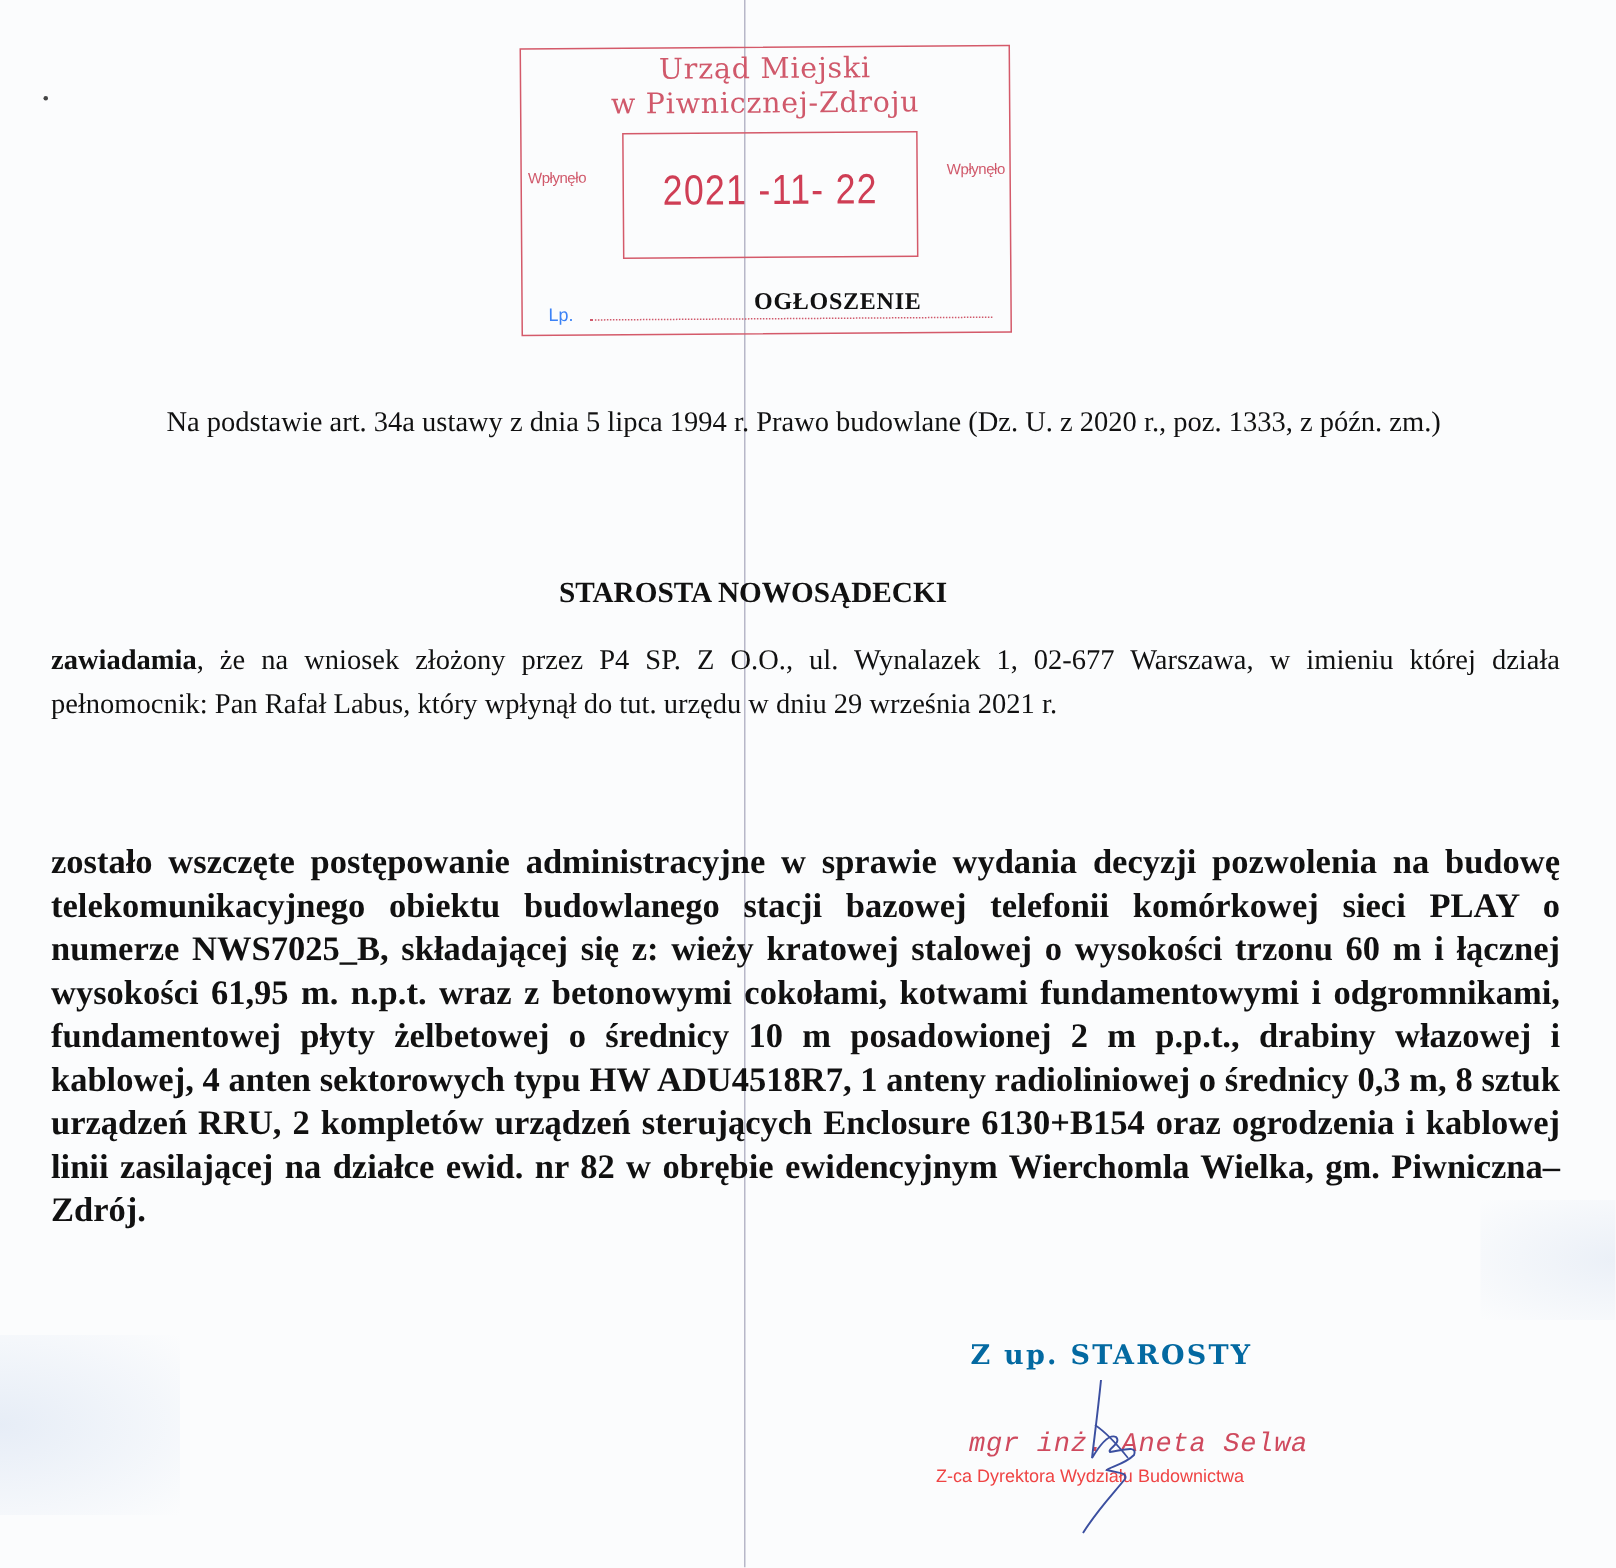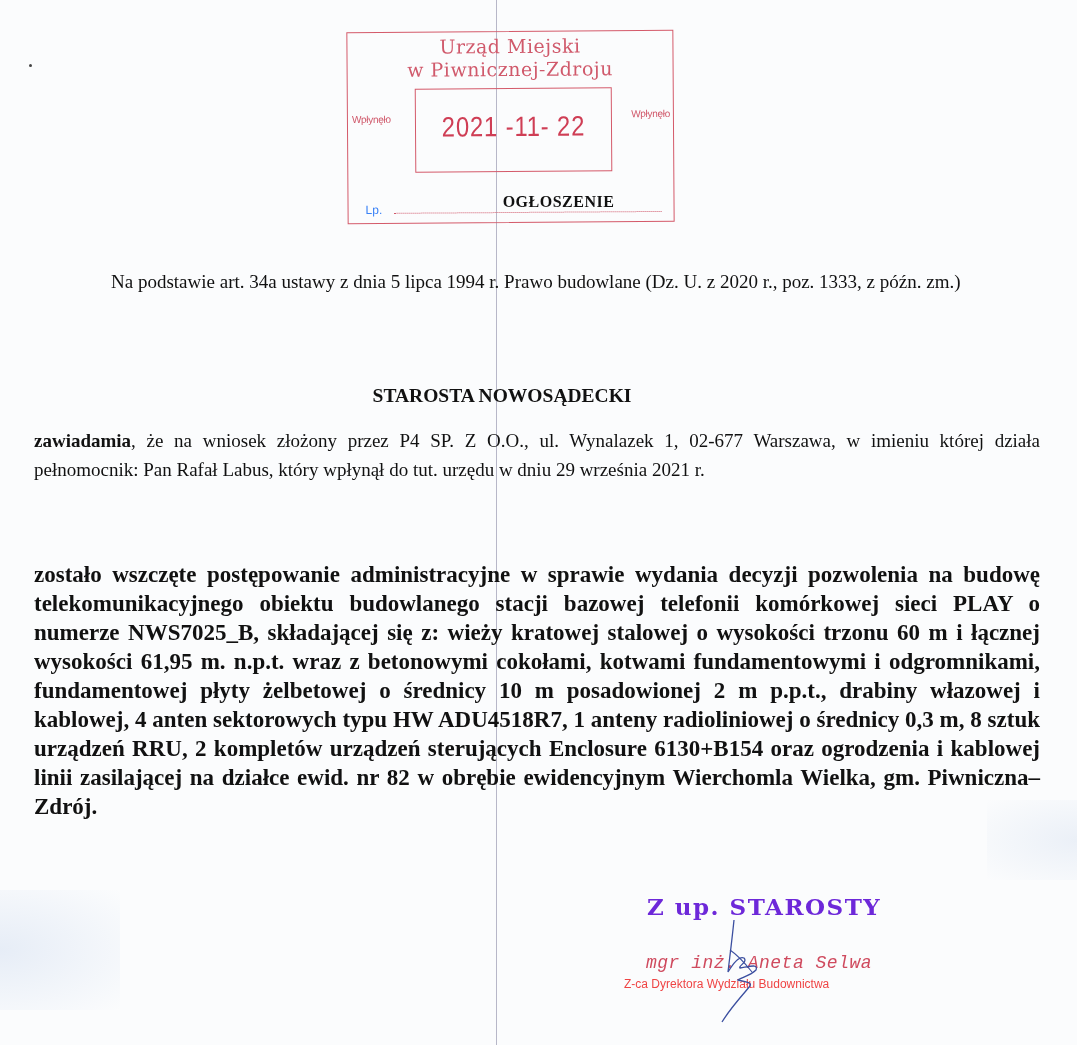--- a/index.html
+++ b/index.html
@@ -79,22 +79,22 @@
 
     .p-main {
       position: absolute; left: 34px; top: 526px; width: 1006px;
       font-size: 23px; line-height: 29px; text-align: justify; font-weight: bold;
       text-align-last: left;
       margin-top: 34px;
     }
 
     .sig-title {
       position: absolute; left: 647px; top: 893px;
-      font-family: "DejaVu Serif", serif; font-size: 23px; font-weight: bold;
-      color: #6d28d9; letter-spacing: 1.5px;
+      font-family: "DejaVu Serif", serif; font-size: 18px; font-weight: bold;
+      color: #0369a1; letter-spacing: 1.5px;
     }
     .sig-name {
       position: absolute; left: 646px; top: 953px;
       font-family: Liberation Mono, monospace; font-size: 18px; font-style: italic;
       color: #cf4a5e; letter-spacing: 0.5px;
     }
     .sig-role {
       position: absolute; left: 624px; top: 977px;
       font-family: "Liberation Sans", sans-serif; font-size: 12px;
       color: #ef4444;

